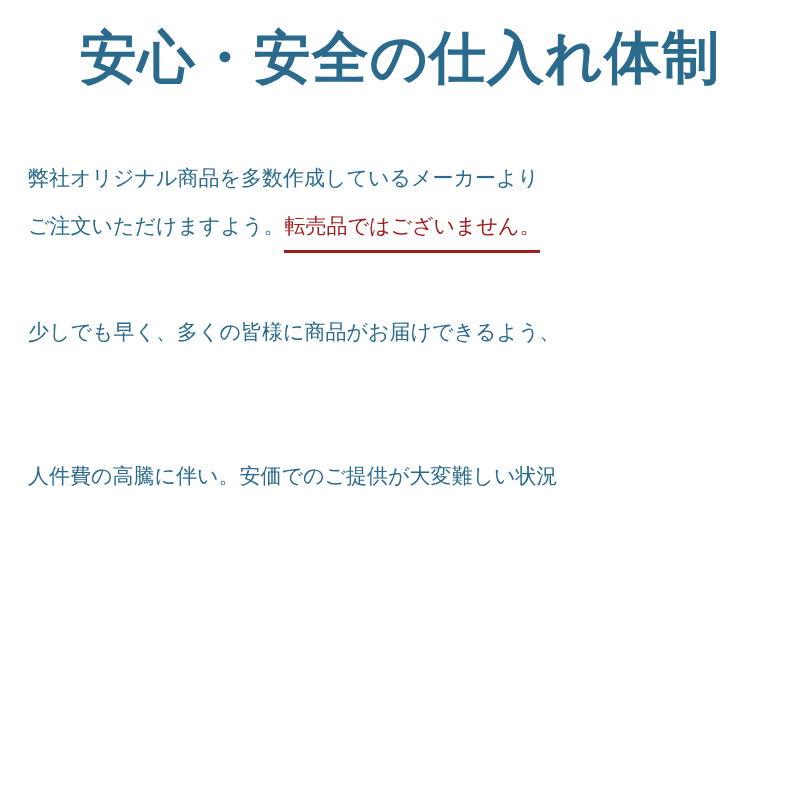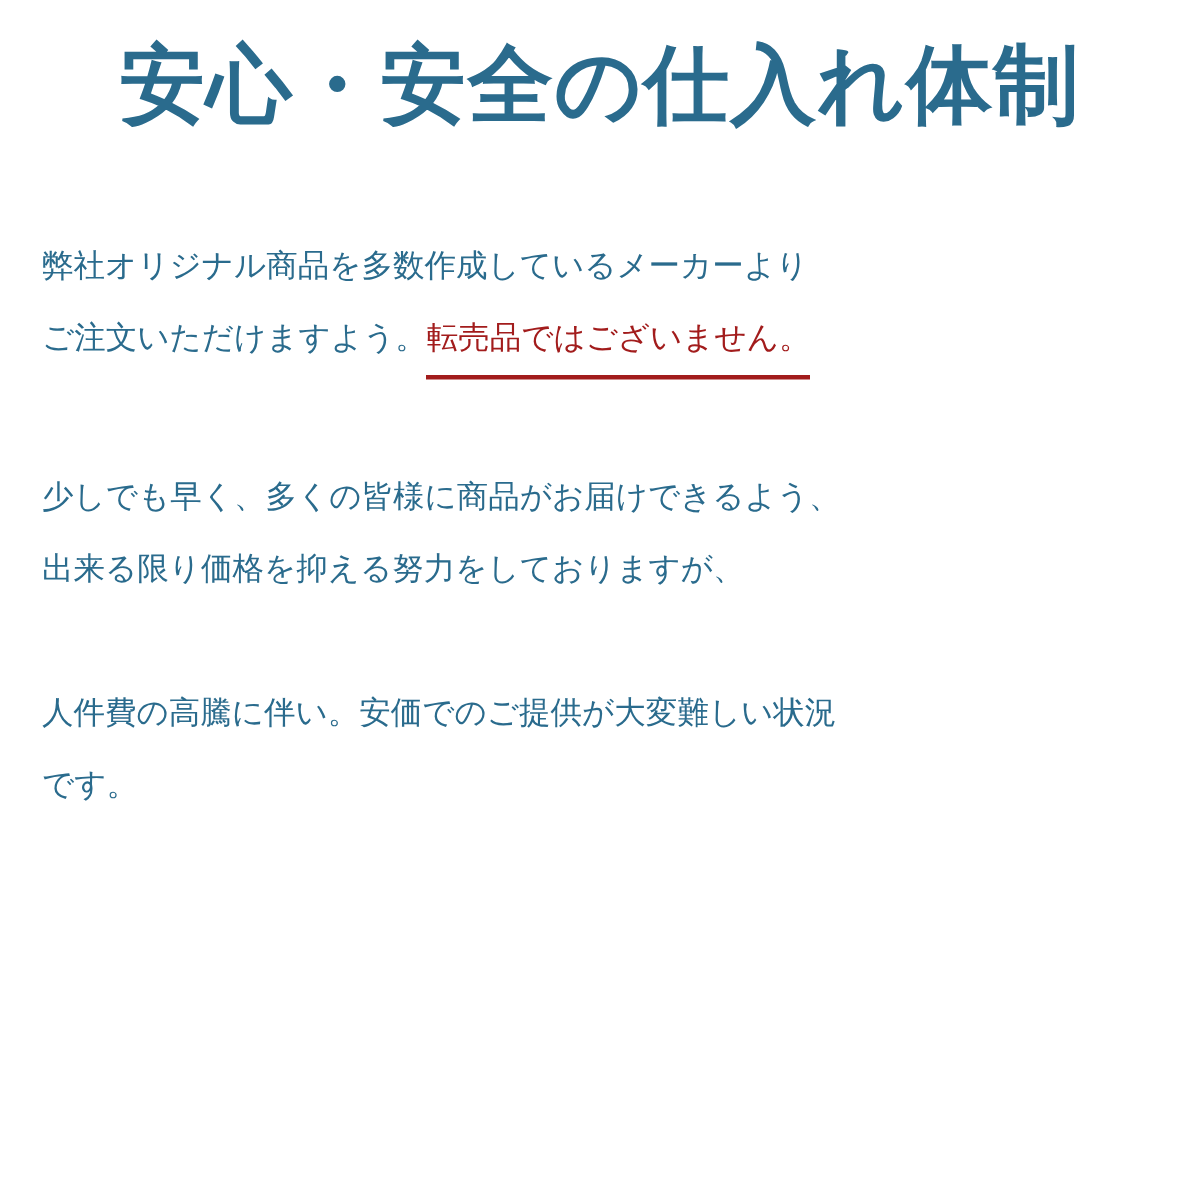--- a/index.html
+++ b/index.html
@@ -49,15 +49,15 @@
     border-bottom: 3px solid currentColor;
   }
 </style>
 </head>
 <body>
 
 <div class="page">
   <h1 class="title">安心・安全の仕入れ体制</h1>
   <div class="body-text">
       <p><span class="seg normal">弊社オリジナル商品を多数作成しているメーカーより</span><br><span class="seg normal">ご注文いただけますよう。</span><span class="seg red">転売品ではございません。</span></p>
-      <p><span class="seg normal">少しでも早く、多くの皆様に商品がお届けできるよう、</span><br><span class="seg normal">出来る限り価格を抑える努力をしておりますが、</span><br><br><span class="seg normal">人件費の高騰に伴い。安価でのご提供が大変難しい状況</span><br><span class="seg normal">です。</span></p>
+      <p><span class="seg normal">少しでも早く、多くの皆様に商品がお届けできるよう、</span><br><br><br><span class="seg normal">人件費の高騰に伴い。安価でのご提供が大変難しい状況</span><br></p>
     </div>
 </div>
 
 </body></html>

